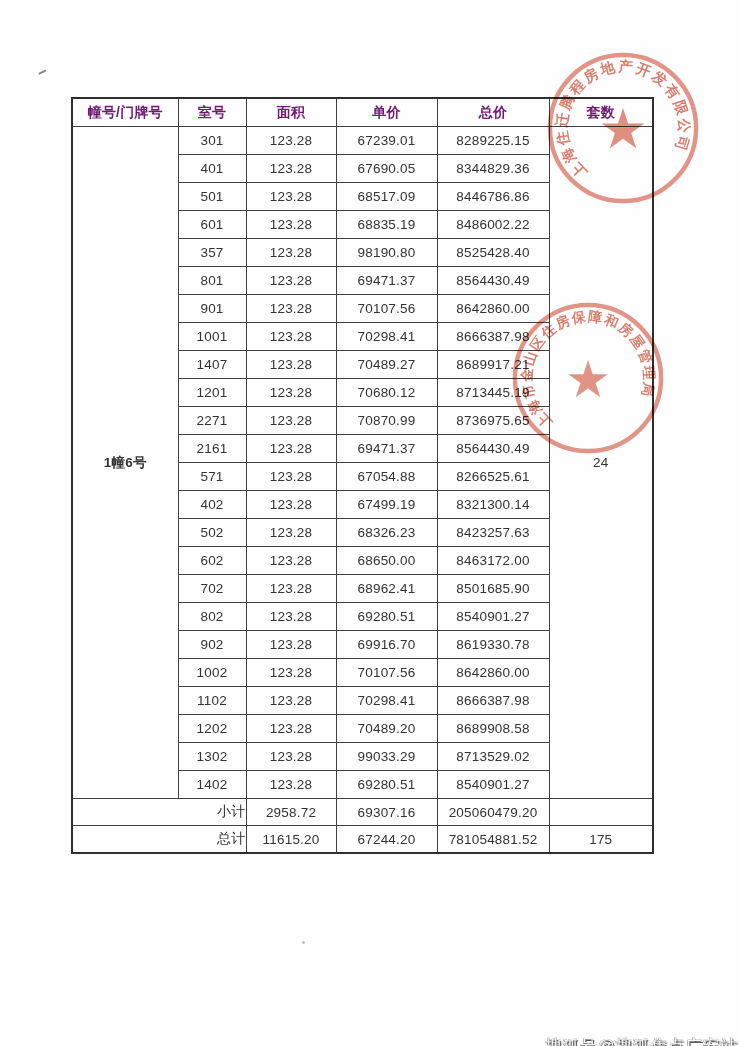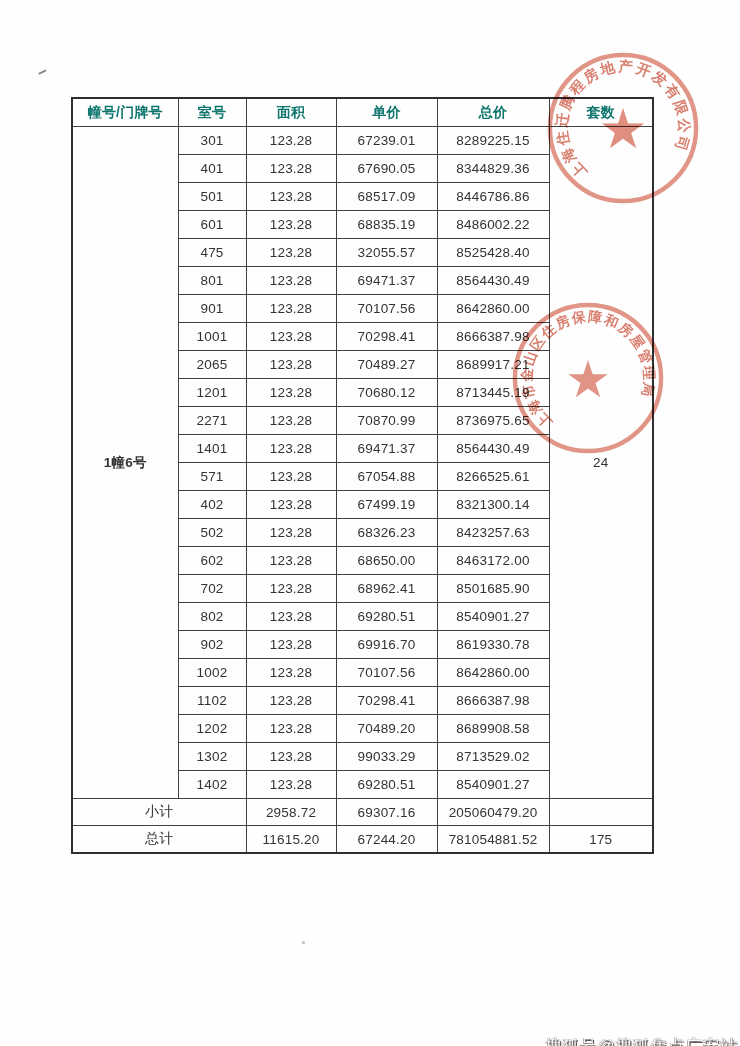--- a/index.html
+++ b/index.html
@@ -13,25 +13,25 @@
     position:absolute;left:71px;top:97px;width:581px;
     border-collapse:collapse;table-layout:fixed;
     border:2px solid #2f2f2f;
   }
   table.price th,table.price td{
     border:1px solid #414141;
     text-align:center;vertical-align:middle;
     padding:0;color:#333;font-size:13.5px;
     letter-spacing:.2px;white-space:nowrap;overflow:hidden;
   }
-  table.price th{font-weight:bold;font-size:14px;height:27px;color:#0f766e;}
+  table.price th{font-weight:bold;font-size:14px;height:27px;color:#701a75;}
   table.price td{height:27px;}
   td.building{font-weight:bold;font-size:14px;color:#222;}
   tr.sum-row td{height:26px;}
-  tr.sum-row td.sum-label{font-size:14px;}
+  tr.sum-row td.sum-label{font-size:14px;text-align:right;}
   
   .stamp{position:absolute;mix-blend-mode:multiply;opacity:.78;pointer-events:none;}
   
   .watermark{
     position:absolute;top:1007px;right:2px;
     font-size:16.5px;font-weight:normal;letter-spacing:1px;
     color:#fbfbfb;
     text-shadow:1.5px 1.5px 0 #5c5c5c,
                 -0.5px -0.5px 0 #9a9a9a,
                  0.5px -0.5px 0 #9a9a9a,
@@ -93,23 +93,23 @@
           <td>68517.09</td>
           <td>8446786.86</td>
         </tr>
         <tr>
           <td>601</td>
           <td>123.28</td>
           <td>68835.19</td>
           <td>8486002.22</td>
         </tr>
         <tr>
-          <td>475</td>
-          <td>123.28</td>
-          <td>32055.57</td>
+          <td>357</td>
+          <td>123.28</td>
+          <td>98190.80</td>
           <td>8525428.40</td>
         </tr>
         <tr>
           <td>801</td>
           <td>123.28</td>
           <td>69471.37</td>
           <td>8564430.49</td>
         </tr>
         <tr>
           <td>901</td>
@@ -117,39 +117,39 @@
           <td>70107.56</td>
           <td>8642860.00</td>
         </tr>
         <tr>
           <td>1001</td>
           <td>123.28</td>
           <td>70298.41</td>
           <td>8666387.98</td>
         </tr>
         <tr>
-          <td>2065</td>
+          <td>1407</td>
           <td>123.28</td>
           <td>70489.27</td>
           <td>8689917.21</td>
         </tr>
         <tr>
           <td>1201</td>
           <td>123.28</td>
           <td>70680.12</td>
           <td>8713445.19</td>
         </tr>
         <tr>
           <td>2271</td>
           <td>123.28</td>
           <td>70870.99</td>
           <td>8736975.65</td>
         </tr>
         <tr>
-          <td>1401</td>
+          <td>2161</td>
           <td>123.28</td>
           <td>69471.37</td>
           <td>8564430.49</td>
         </tr>
         <tr>
           <td>571</td>
           <td>123.28</td>
           <td>67054.88</td>
           <td>8266525.61</td>
         </tr>

